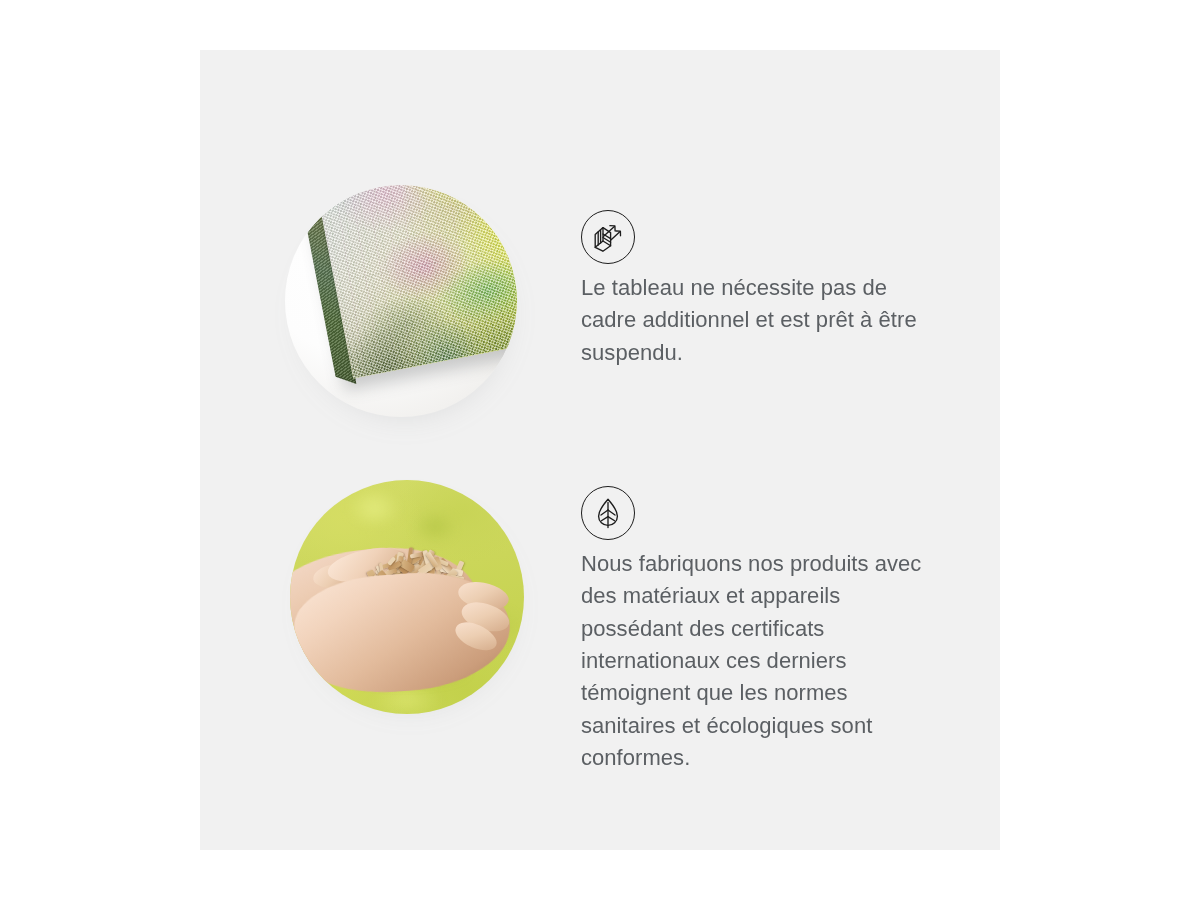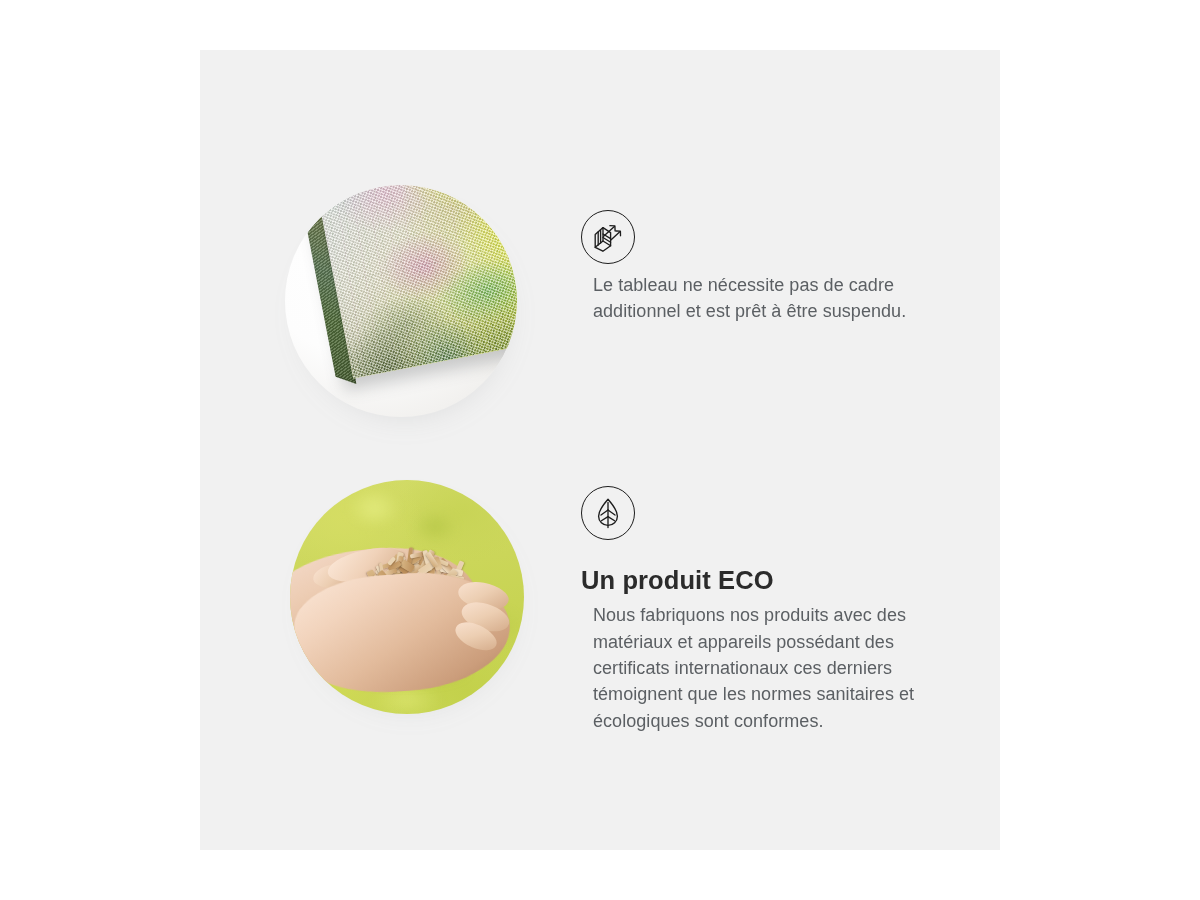--- a/index.html
+++ b/index.html
@@ -68,22 +68,22 @@
   
   .feature-heading {
     margin: 26px 0 0 0;
     font-size: 25.5px;
     font-weight: 600;
     color: #2b2b2b;
     letter-spacing: 0.1px;
     line-height: 1.1;
   }
   .feature-body {
-    margin: 8px 0 0 12px;
-    font-size: 18px;
+    margin: 8px 0 0 0;
+    font-size: 22px;
     font-weight: 400;
     color: #5b5f63;
     line-height: 1.47;
     letter-spacing: 0.05px;
   }
 
   
   .disc-wrap {
     position: relative;
     width: 100%;
@@ -479,19 +479,18 @@
           <svg width="34" height="34" viewBox="0 0 34 34" fill="none" stroke="#1d1d1d" stroke-width="1.35" stroke-linecap="round" stroke-linejoin="round">
             <path d="M17 3.2 C11.0 10.0 7.6 15.2 7.6 20.2 C7.6 25.4 11.8 29.4 17 29.4
                      C22.2 29.4 26.4 25.4 26.4 20.2 C26.4 15.2 23.0 10.0 17 3.2 Z"></path>
             <path d="M17 6.6 L17 31.6"></path>
             <path d="M17 14.0 L10.0 19.0"></path>
             <path d="M17 14.0 L24.0 19.0"></path>
             <path d="M17 20.6 L10.4 24.8"></path>
             <path d="M17 20.6 L23.6 24.8"></path>
           </svg>
         </div>
-        <h2 class="feature-heading">Un produit ECO</h2>
         <p class="feature-body">Nous fabriquons nos produits avec des matériaux et appareils possédant des certificats internationaux ces derniers témoignent que les normes sanitaires et écologiques sont conformes.</p>
       </div>
     </div>
 
   </div>
 </div>
 
 </body></html>

